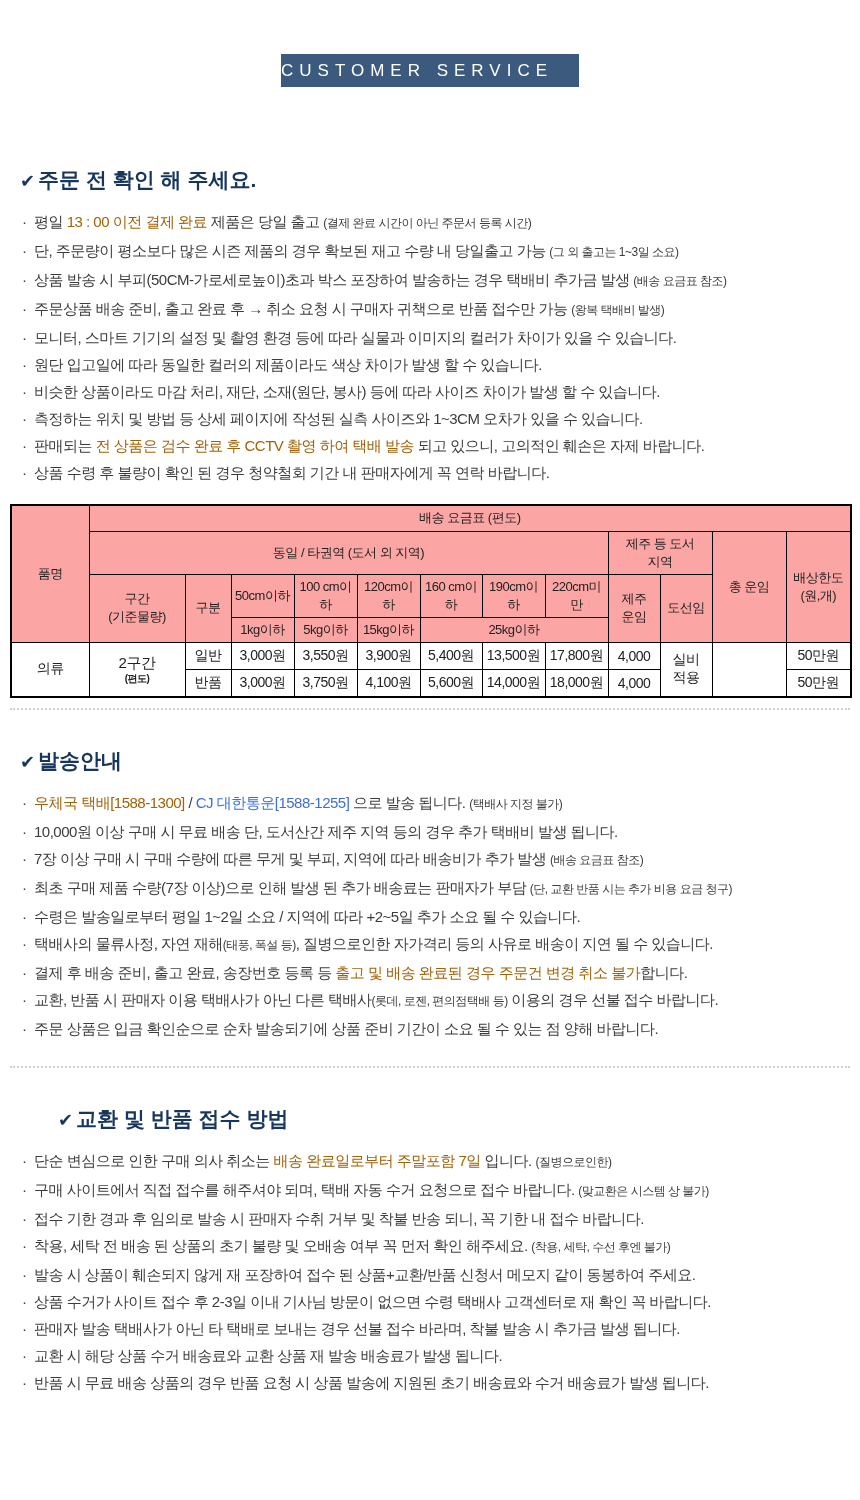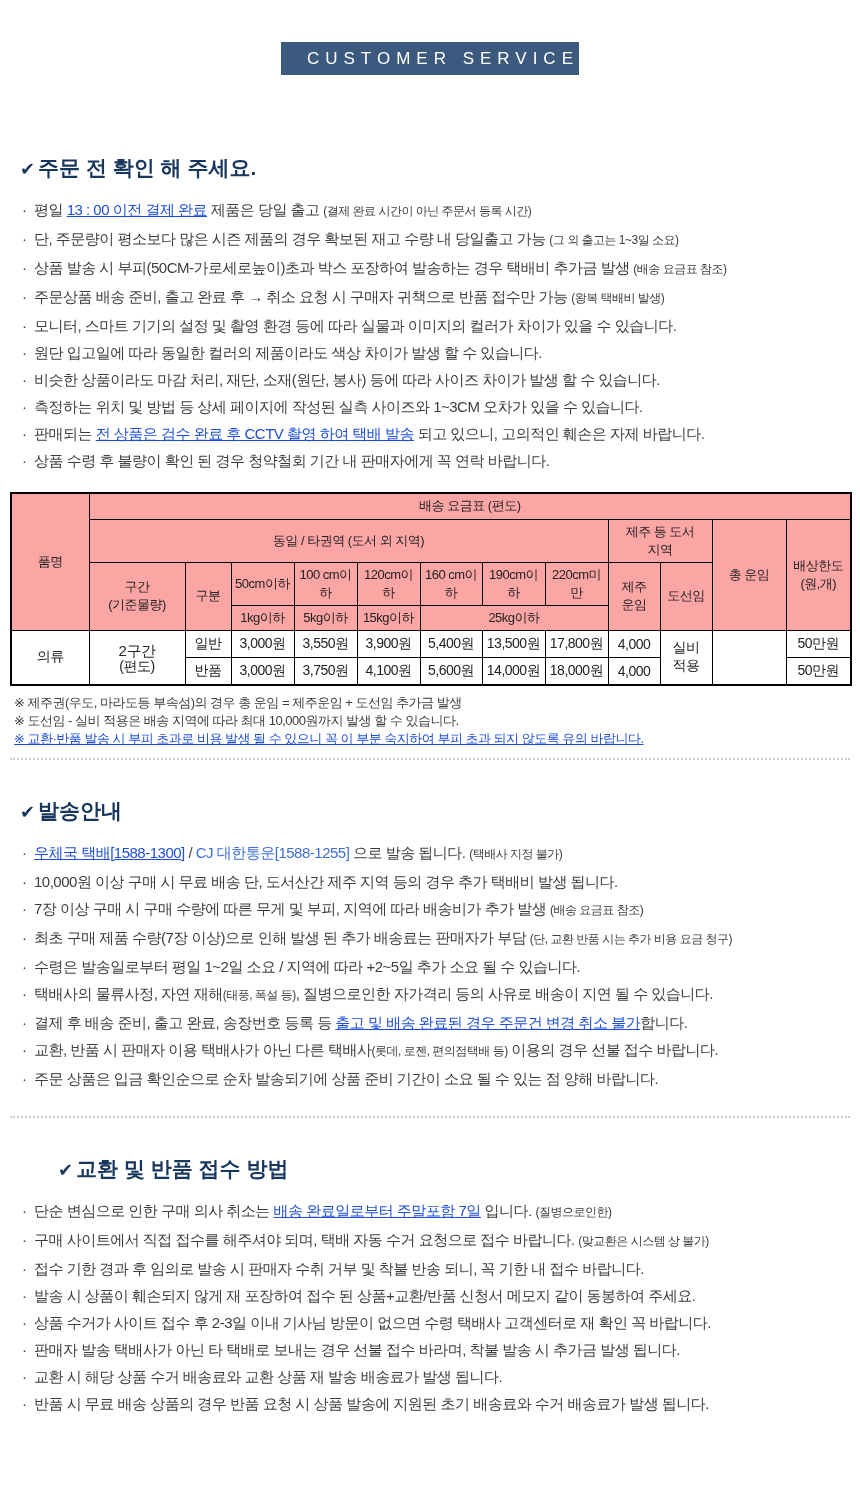--- a/index.html
+++ b/index.html
@@ -3,56 +3,56 @@
 <meta charset="utf-8">
 <style>
   * { margin:0; padding:0; box-sizing:border-box; }
   html,body { background:#ffffff; }
   body {
     width:860px; height:1500px; overflow:hidden; position:relative;
     font-family:"Liberation Sans","DejaVu Sans",sans-serif;
     color:#3c3c3c;
   }
   .banner {
-    width:298px; height:33px; margin:42px auto 0 auto;
-    background:#3b5a7e; color:#ffffff; text-align:right;
-    font-size:17px; letter-spacing:6px; line-height:33px; font-weight:400;padding-left:24px;
+    width:298px; height:33px; margin:54px auto 0 auto;
+    background:#3b5a7e; color:#ffffff; text-align:left;
+    font-size:17px; letter-spacing:6px; line-height:33px; font-weight:400;
   }
   .content { padding:0 10px; }
   .section-heading {
     margin:0 0 16px 10px;
     font-size:21px; font-weight:700; color:#17365d; line-height:30px;
   }
   .section-heading .check { font-size:18px; margin-right:3px; }
   .sec1 { margin-top:78px; }
   .sec2 { margin-top:36px; }
   .sec3 { margin-top:36px;margin-left:48px; }
   .bullet-list { margin-left:12px; }
   .bullet-item {
     position:relative; padding-left:12px;
     font-size:15px; line-height:19px; margin-bottom:8px; color:#3c3c3c;
     letter-spacing:-0.5px;
   }
   .bullet-item::before { content:"·"; position:absolute; left:0; top:0; color:#3c3c3c; }
-  .seg-red  { color:#1d4ed8;text-decoration:underline; }
+  .seg-red  { color:#a16207; }
   .seg-blue { color:#3e6fd9; }
   .seg-small{ font-size:12px; }
   .fee-table {
     width:840px; margin-top:22px; border-collapse:collapse; table-layout:fixed;
     border:2px solid #000;
   }
   .fee-table th, .fee-table td {
     border:1px solid #000; text-align:center; vertical-align:middle;
     font-weight:400; color:#222; letter-spacing:-0.5px;
   }
   .fee-table th { background:#fca5a5; font-size:13px; padding:3px 1px; }
   .fee-table td { background:#ffffff; font-size:14px; padding:4px 1px; }
   .fee-table .title-row th { height:26px; }
   .pre { white-space:pre-line; }
-  .tiny { font-size:14px; line-height:11px; }
+  .tiny { font-size:10px; line-height:11px;font-weight:bold; }
   .range-val { font-size:15px; }
   .footnote-list { margin:8px 0 0 4px; }
   .footnote-list .bullet-item {
     padding-left:0; font-size:13px; line-height:18px; margin-bottom:0;
   }
   .footnote-list .bullet-item::before { content:""; }
   .divider { border-top:2px dotted #cfcfcf; height:0; }
   .div1 { margin-top:10px; }
   .div2 { margin-top:28px; }
 </style>
@@ -152,25 +152,20 @@
       <td>4,100원</td>
       <td>5,600원</td>
       <td>14,000원</td>
       <td>18,000원</td>
       <td>4,000</td>
       <td>50만원</td>
     </tr>
   </tbody>
     </table>
 
-  <div class="footnote-list">
-      <div class="bullet-item"><span>※ 제주권(우도, 마라도등 부속섬)의 경우 총 운임 = 제주운임 + 도선임 추가금 발생</span></div>
-      <div class="bullet-item"><span>※ 도선임 - 실비 적용은 배송 지역에 따라 최대 10,000원까지 발생 할 수 있습니다.</span></div>
-      <div class="bullet-item"><span class="seg-red">※ 교환·반품 발송 시 부피 초과로 비용 발생 될 수 있으니 꼭 이 부분 숙지하여 부피 초과 되지 않도록 유의 바랍니다.</span></div>
-    </div>
 
   <div class="divider div1"></div>
 
   <h2 class="section-heading sec2"><span class="check">✔</span><span>발송안내</span></h2>
   <div class="bullet-list">
       <div class="bullet-item"><span class="seg-red">우체국 택배[1588-1300]</span><span> / </span><span class="seg-blue">CJ 대한통운[1588-1255]</span><span> 으로 발송 됩니다. </span><span class="seg-small">(택배사 지정 불가)</span></div>
       <div class="bullet-item"><span>10,000원 이상 구매 시  무료 배송 단, 도서산간 제주 지역 등의 경우 추가 택배비 발생 됩니다.</span></div>
       <div class="bullet-item"><span>7장 이상 구매 시 구매 수량에 따른 무게 및 부피, 지역에 따라 배송비가 추가 발생 </span><span class="seg-small">(배송 요금표 참조)</span></div>
       <div class="bullet-item"><span>최초 구매 제품 수량(7장 이상)으로 인해 발생 된 추가 배송료는 판매자가 부담 </span><span class="seg-small">(단, 교환 반품 시는 추가 비용 요금 청구)</span></div>
       <div class="bullet-item"><span>수령은 발송일로부터 평일 1~2일 소요 / 지역에 따라 +2~5일 추가 소요 될 수 있습니다.</span></div>
@@ -180,20 +175,21 @@
       <div class="bullet-item"><span>주문 상품은 입금 확인순으로 순차 발송되기에 상품 준비 기간이 소요 될 수 있는 점 양해 바랍니다.</span></div>
     </div>
 
   <div class="divider div2"></div>
 
   <h2 class="section-heading sec3"><span class="check">✔</span><span>교환 및 반품 접수 방법</span></h2>
   <div class="bullet-list">
       <div class="bullet-item"><span>단순 변심으로 인한 구매 의사 취소는 </span><span class="seg-red">배송 완료일로부터 주말포함 7일</span><span> 입니다. </span><span class="seg-small">(질병으로인한)</span></div>
       <div class="bullet-item"><span>구매 사이트에서 직접 접수를 해주셔야 되며, 택배 자동 수거 요청으로 접수 바랍니다. </span><span class="seg-small">(맞교환은 시스템 상 불가)</span></div>
       <div class="bullet-item"><span>접수 기한 경과 후 임의로 발송 시 판매자 수취 거부 및 착불 반송 되니, 꼭 기한 내 접수 바랍니다.</span></div>
+      <div class="bullet-item"><span>착용, 세탁 전 배송 된 상품의 초기 불량 및 오배송 여부 꼭 먼저 확인 해주세요. </span><span class="seg-small">(착용, 세탁, 수선 후엔 불가)</span></div>
       <div class="bullet-item"><span>발송 시 상품이 훼손되지 않게 재 포장하여 접수 된 상품+교환/반품 신청서 메모지 같이 동봉하여 주세요.</span></div>
       <div class="bullet-item"><span>상품 수거가 사이트 접수 후 2-3일 이내 기사님 방문이 없으면 수령 택배사 고객센터로 재 확인 꼭 바랍니다.</span></div>
       <div class="bullet-item"><span>판매자 발송 택배사가 아닌 타 택배로 보내는 경우 선불 접수 바라며, 착불 발송 시 추가금 발생 됩니다.</span></div>
       <div class="bullet-item"><span>교환 시 해당 상품 수거 배송료와 교환 상품 재 발송 배송료가 발생 됩니다.</span></div>
       <div class="bullet-item"><span>반품 시 무료 배송 상품의 경우 반품 요청 시 상품 발송에 지원된 초기 배송료와 수거 배송료가 발생 됩니다.</span></div>
     </div>
 
 </div>
 
 </body></html>

